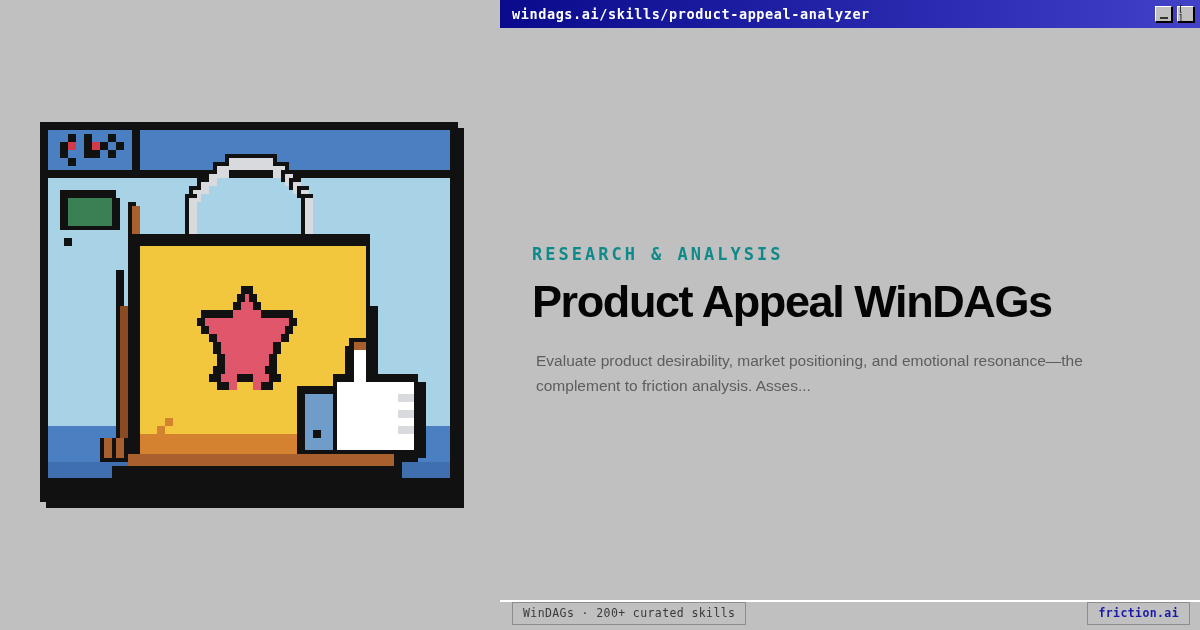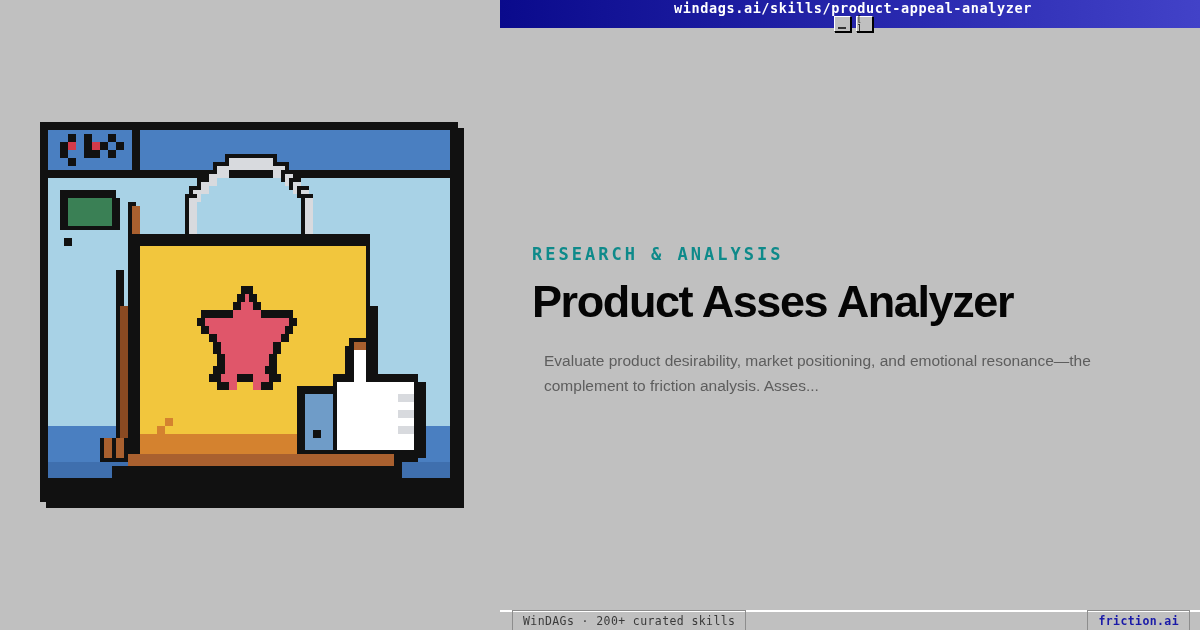--- a/index.html
+++ b/index.html
@@ -20,21 +20,20 @@
     position: absolute;
     left: 500px;
     top: 0;
     width: 700px;
     height: 28px;
     background: linear-gradient(90deg, #0a0a8c 0%, #2a2ab0 60%, #4242c8 100%);
     display: flex;
     align-items: center;
     box-sizing: border-box;
     padding: 0 6px 0 12px;
-    flex-direction: column;
   }
   .titlebar-text {
     color: #ffffff;
     font-family: "DejaVu Sans Mono", monospace;
     font-size: 13.5px;
     font-weight: bold;
     letter-spacing: 0.6px;
     white-space: nowrap;
     flex: 1 1 auto;
   }
@@ -117,35 +116,35 @@
     font-weight: bold;
     letter-spacing: -1.4px;
     line-height: 1.06;
     margin: 0 0 22px 0;
   }
   .lede {
     color: #5d5d5d;
     font-family: "Liberation Sans", sans-serif;
     font-size: 15.5px;
     line-height: 1.62;
-    margin: 12px;
+    margin: 4px;
     max-width: 610px;
   }
 
   
   .footer {
     position: absolute;
     left: 500px;
     bottom: 0;
     width: 700px;
-    height: 20px;
+    height: 30px;
     border-top: 2px solid #ffffff;
     box-sizing: border-box;
     display: flex;
-    align-items: center;
+    align-items: flex-start;
     justify-content: space-between;
     padding: 0 10px 0 12px;
   }
   .footer-chip {
     border: 1px solid #8d8d8d;
     padding: 3px 10px 4px 10px;
     font-family: "DejaVu Sans Mono", monospace;
     font-size: 11.5px;
     color: #3a3a3a;
     letter-spacing: 0.4px;
@@ -323,20 +322,20 @@
     <rect x="74" y="82" width="20" height="3" fill="#111111"></rect>
 
     <rect x="22" y="83" width="66" height="4" fill="#a9602f"></rect>
     <rect x="18" y="86" width="72" height="3" fill="#111111"></rect>
     <rect x="88" y="83" width="2" height="4" fill="#111111"></rect>
   </svg>
 </div>
 
 <div class="content">
   <p class="eyebrow">RESEARCH &amp; ANALYSIS</p>
-  <h1 class="headline">Product Asses Analyzer</h1>
+  <h1 class="headline">Product Appeal WinDAGs</h1>
   <p class="lede">Evaluate product desirability, market positioning, and emotional resonance—the complement to friction analysis. Asses...</p>
 </div>
 
 <div class="footer">
   <div class="footer-chip">WinDAGs · 200+ curated skills</div>
   <div class="footer-brand">friction.ai</div>
 </div>
 
 </body></html>

